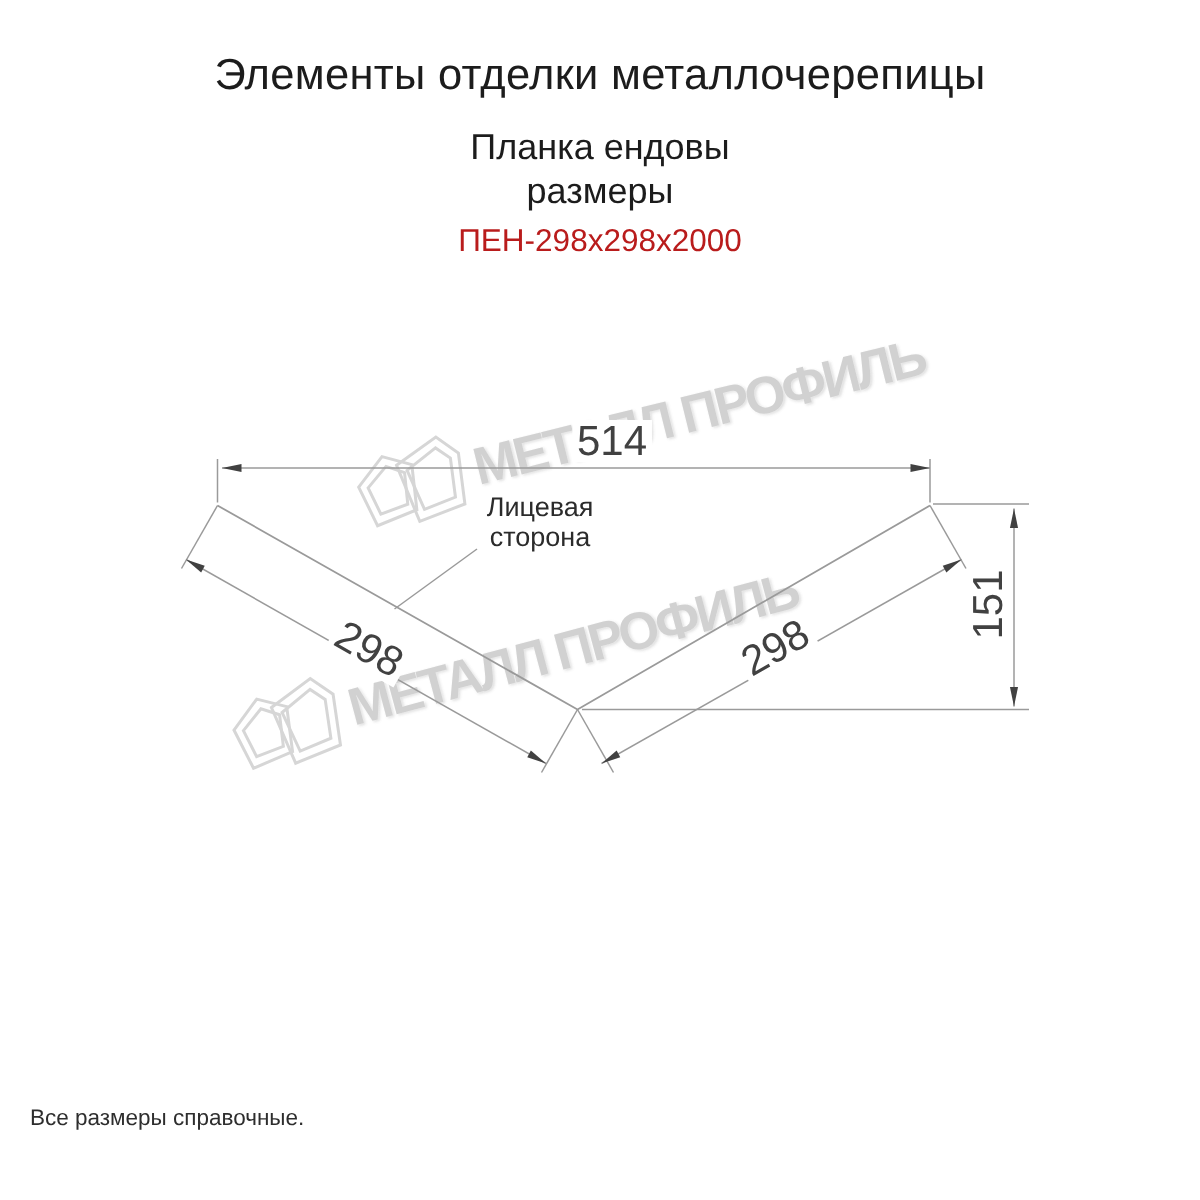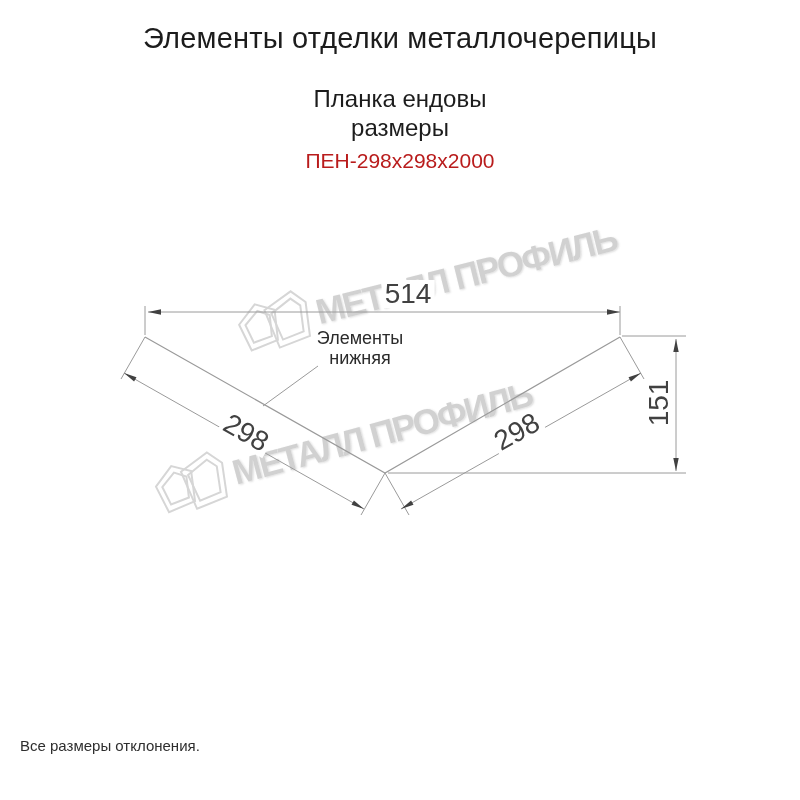--- a/index.html
+++ b/index.html
@@ -9,21 +9,21 @@
     height: 800px;
     background: #ffffff;
     overflow: hidden;
     font-family: "Liberation Sans", sans-serif;
     color: #1f1f1f;
   }
   .abs { position: absolute; }
   .centered-text { width: 100%; text-align: center; }
 
   #main-title {
-    top: 22px; left: 0;
+    top: 34px; left: 0;
     font-size: 29px;
     letter-spacing: 0.2px;
     color: #1c1c1c;
   }
   #subtitle {
     top: 84px; left: 0;
     font-size: 24px;
     line-height: 29px;
     color: #1c1c1c;
   }
@@ -161,21 +161,21 @@
       <polygon points="401,509 413.5,504.8 411.1,500.4"></polygon>
     </g>
   </svg>
 
   <div id="dim-514" class="dim-label">514</div>
   <div id="dim-298-left" class="dim-label">298</div>
   <div id="dim-298-right" class="dim-label">298</div>
   <div id="dim-151" class="dim-label">151</div>
 
   <div id="face-label" class="abs">
-    <div>Элементы</div>
-    <div>нижняя</div>
+    <div>Лицевая</div>
+    <div>сторона</div>
   </div>
 
   <div id="footer" class="abs">
-    <div>Все размеры отклонения.</div>
+    <div>Все размеры справочные.</div>
   </div>
 
 </div>
 
 </body></html>

